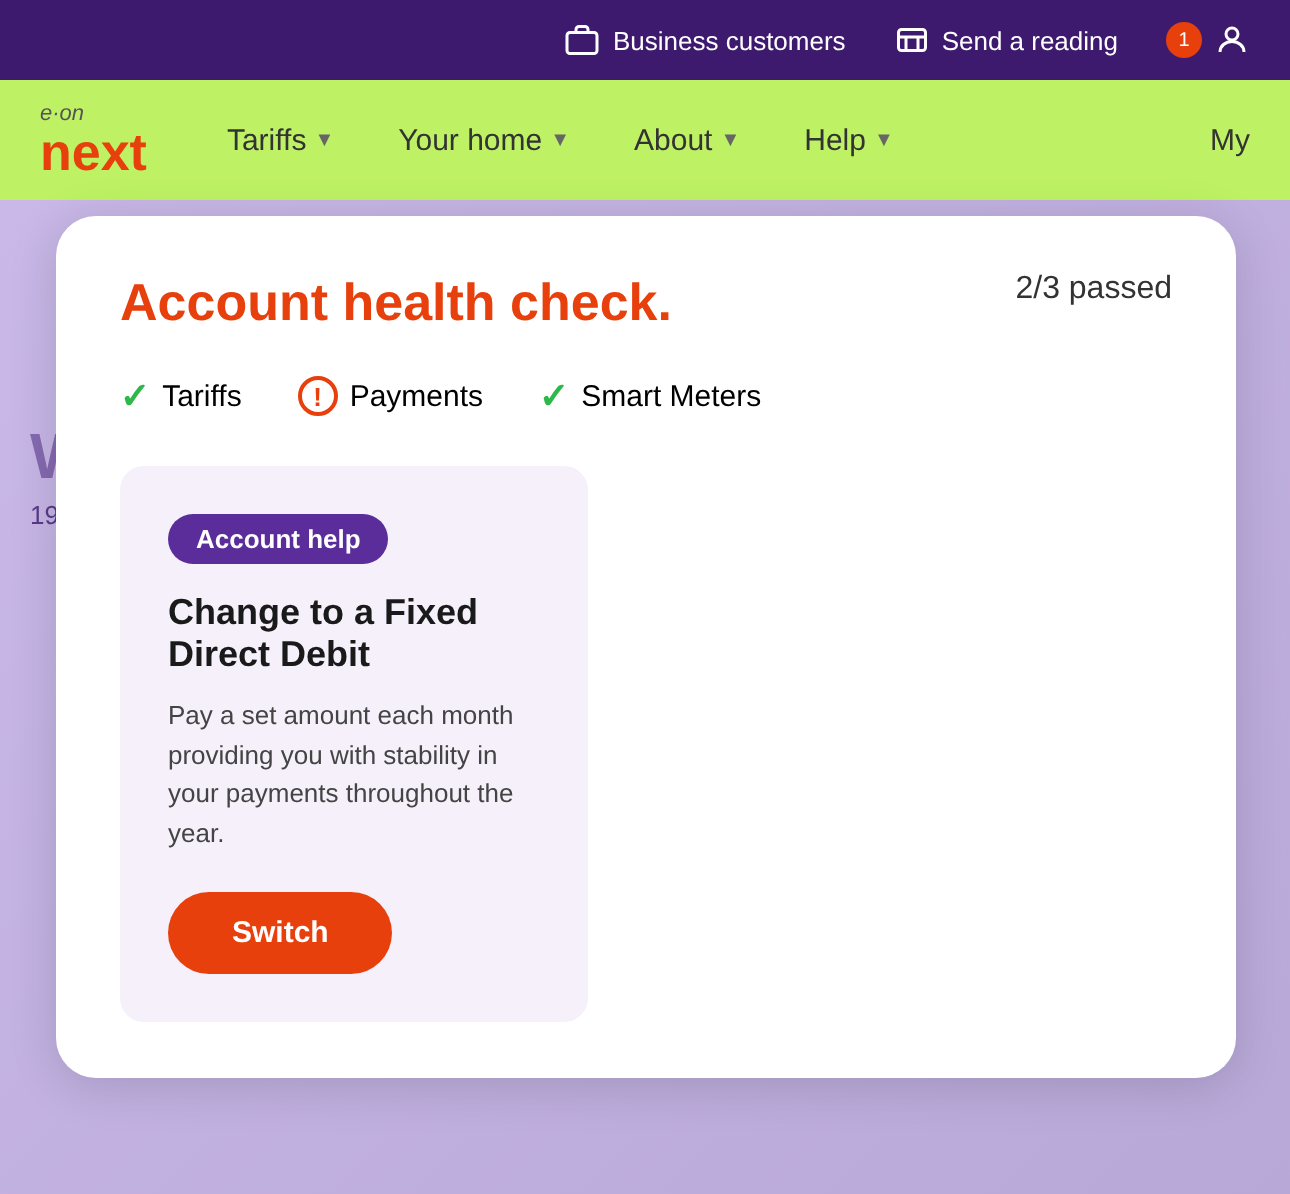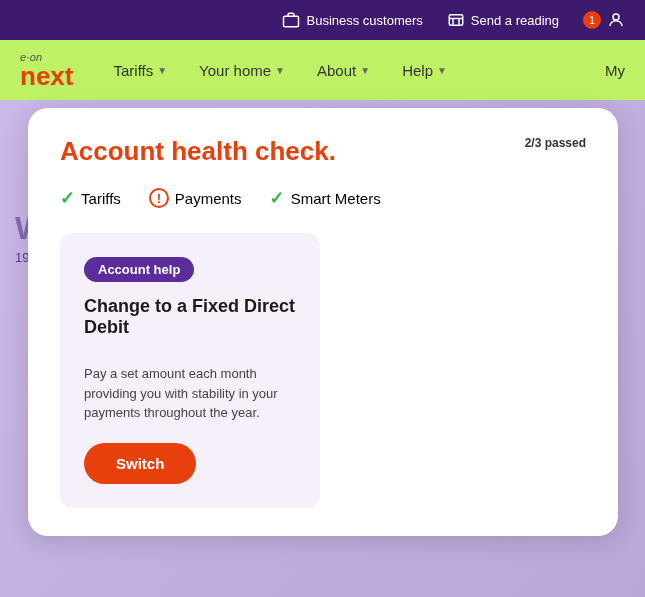--- a/index.html
+++ b/index.html
@@ -121,22 +121,22 @@
       justify-content: space-between;
       align-items: flex-start;
       margin-bottom: 20px;
     }
     .modal-title {
       font-size: 26px;
       font-weight: bold;
       color: #e8400c;
     }
     .passed-count {
-      font-size: 12px;
-      font-weight: bold;
+      font-size: 16px;
+      font-weight: normal;
       color: #333;
       text-align: center;
     }
 
     
     .check-items {
       display: flex;
       gap: 28px;
       margin-bottom: 24px;
       align-items: center;
@@ -164,37 +164,37 @@
       color: #e8400c;
       font-weight: bold;
       font-size: 13px;
     }
 
     
     .card {
       background: #f5f0fa;
       border-radius: 12px;
       padding: 24px;
-      width: 260px;
+      width: 234px;
     }
     .card-badge {
       background: #5a2d9a;
       color: white;
       border-radius: 20px;
       padding: 5px 14px;
       font-size: 13px;
       font-weight: 600;
       display: inline-block;
       margin-bottom: 14px;
     }
     .card-title {
       font-size: 18px;
       font-weight: bold;
       color: #1a1a1a;
-      margin-bottom: 26px;
+      margin-bottom: 10px;
     }
     .card-desc {
       font-size: 13px;
       color: #444;
       line-height: 1.5;
       margin-bottom: 20px;
     }
     .switch-btn {
       background: #e8400c;
       color: white;

